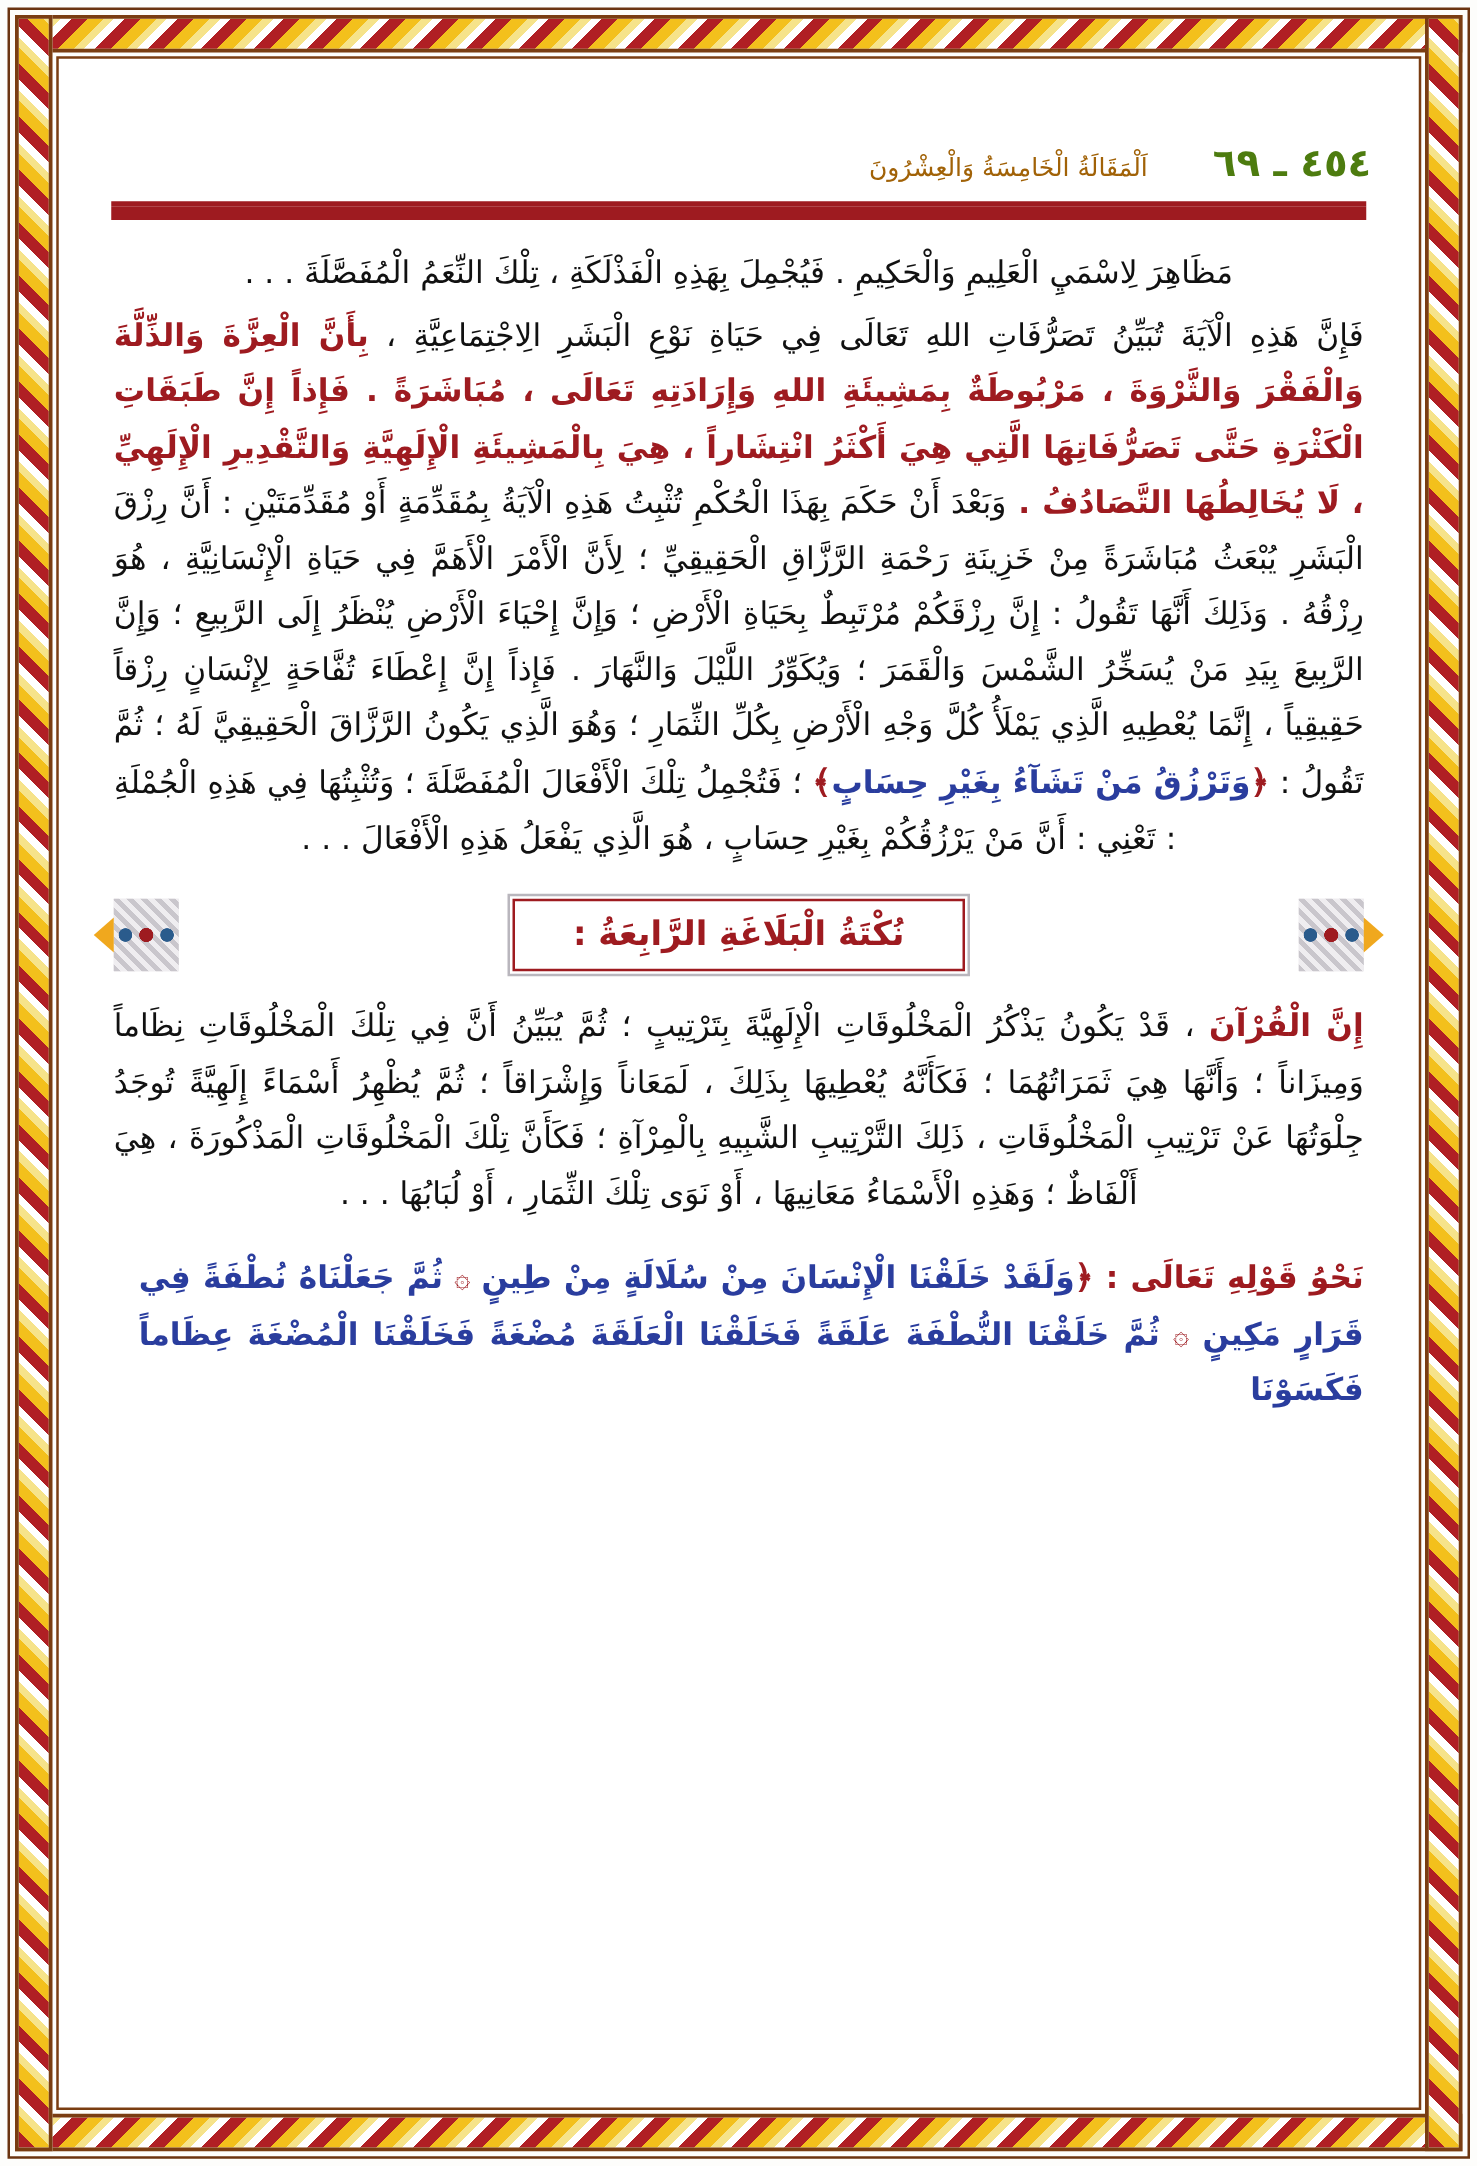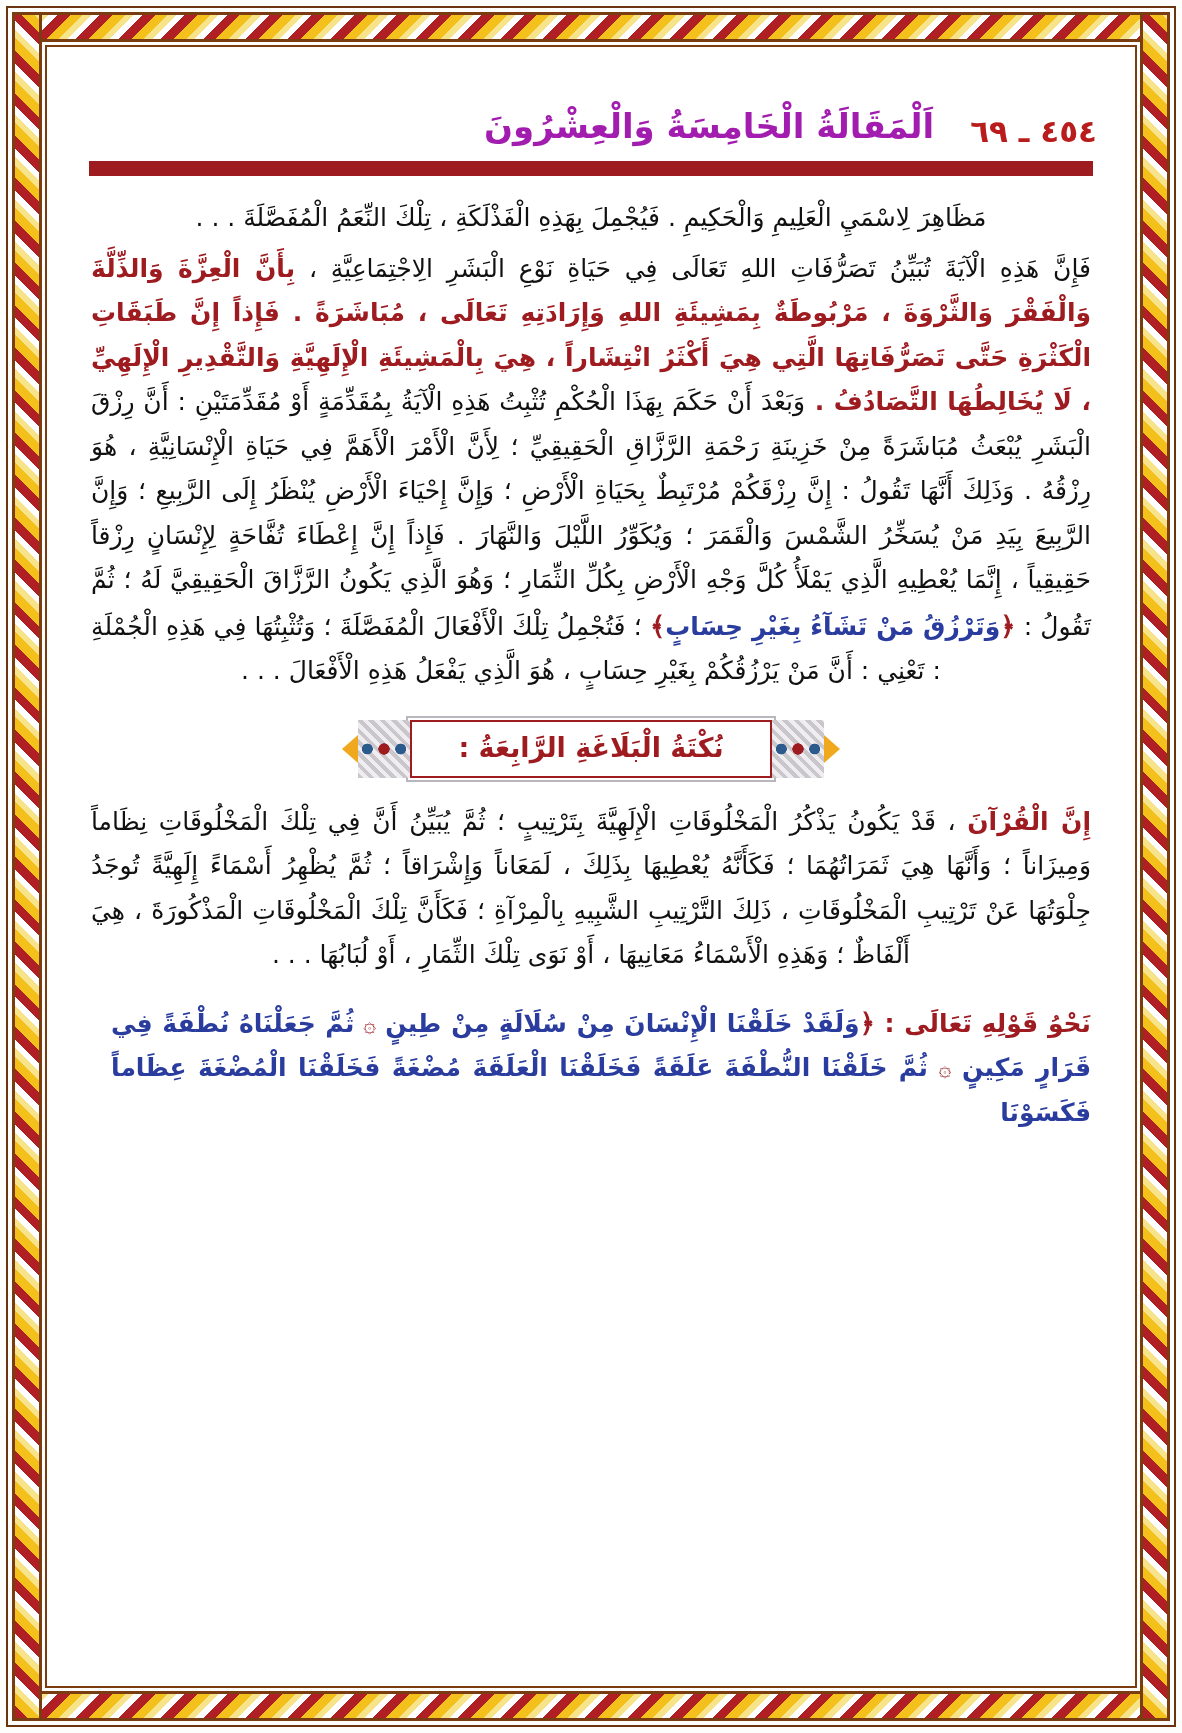--- a/index.html
+++ b/index.html
@@ -69,32 +69,32 @@
   .header-row{
     position:relative;
     height:78px;
     margin:22px 38px 0 38px;
     display:flex;
     align-items:flex-end;
     justify-content:flex-start;
     direction:rtl;
   }
   .folio{
-    color:#b91c1c;
+    color:#4d7c0f;
     font-size:31px;
     font-weight:bold;
     letter-spacing:2px;
-    margin-left:36px;
+    margin-left:52px;
     white-space:nowrap;
     line-height:1;
   }
   .head-title{
-    color:#a21caf;
-    font-size:34px;
-    font-weight:bold;
+    color:#a16207;
+    font-size:20px;
+    font-weight:normal;
     white-space:nowrap;
     line-height:1.25;
   }
 
   .head-rule{
     margin:14px 42px 0 42px;
     height:12px;
     border-top:4px solid #9e1b20;
     border-bottom:11px solid #9e1b20;
     box-sizing:border-box;
@@ -132,21 +132,21 @@
   }
   .rosette{
     color:#9e1b20;
     font-size:22px;
     vertical-align:middle;
   }
 
   
   .orn-wrap{
     display:flex;
-    justify-content:center;
+    justify-content:space-between;
     align-items:center;
     margin:26px 0 22px 0;
     direction:rtl;
   }
   .orn-side{
     width:52px;height:58px;
     flex:0 0 auto;
     background-color:#e9e7ea;
     background-image:
       radial-gradient(circle at 50% 50%, #9e1b20 0 14%, transparent 15%),

